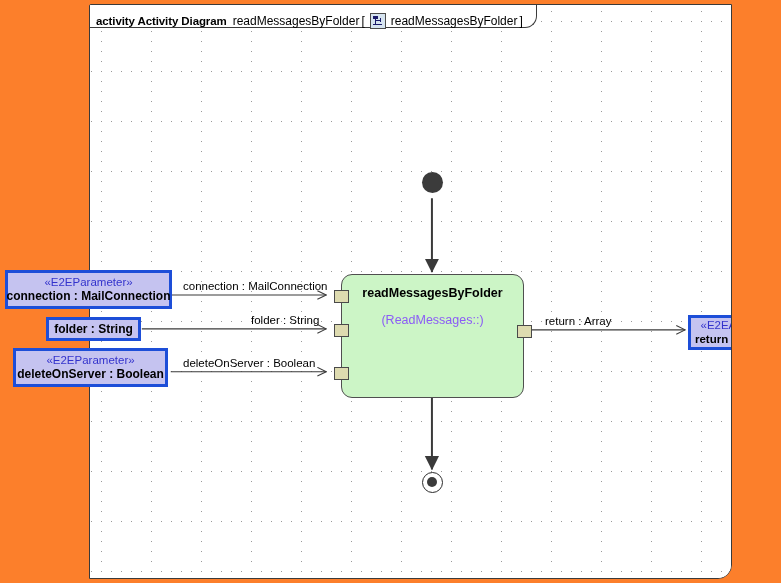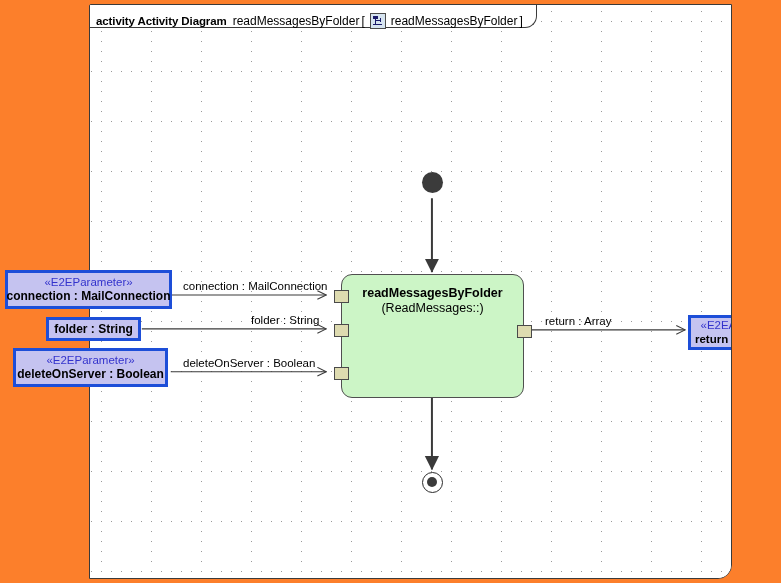--- a/index.html
+++ b/index.html
@@ -129,22 +129,22 @@
     text-align: center;
     font-size: 12.5px;
     font-weight: bold;
     color: #000;
     margin-top: 11px;
     white-space: nowrap;
   }
   #activity-node .an-sub {
     text-align: center;
     font-size: 12.5px;
-    color: #000000;
-    margin-top: 1px;
+    color: #8b5cf6;
+    margin-top: 13px;
     white-space: nowrap;
   }
 
   
   .pin {
     position: absolute;
     width: 15px;
     height: 13px;
     background: #DEDBB0;
     border: 1px solid #4a4a4a;

